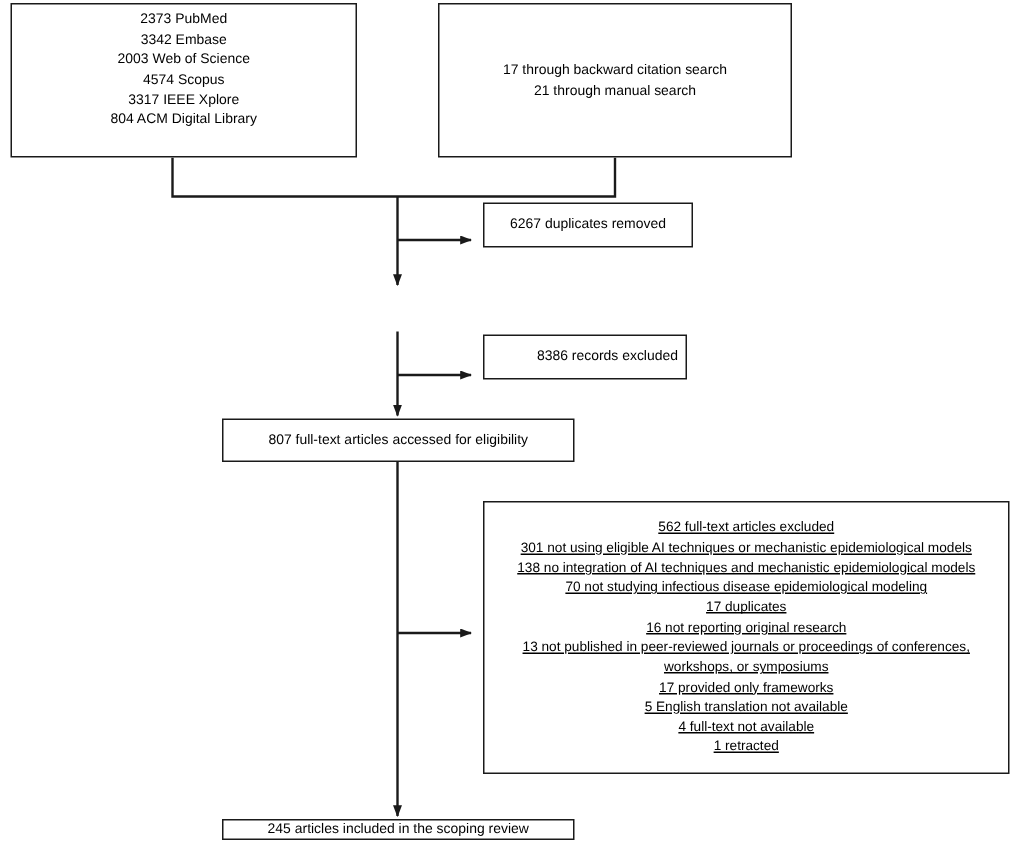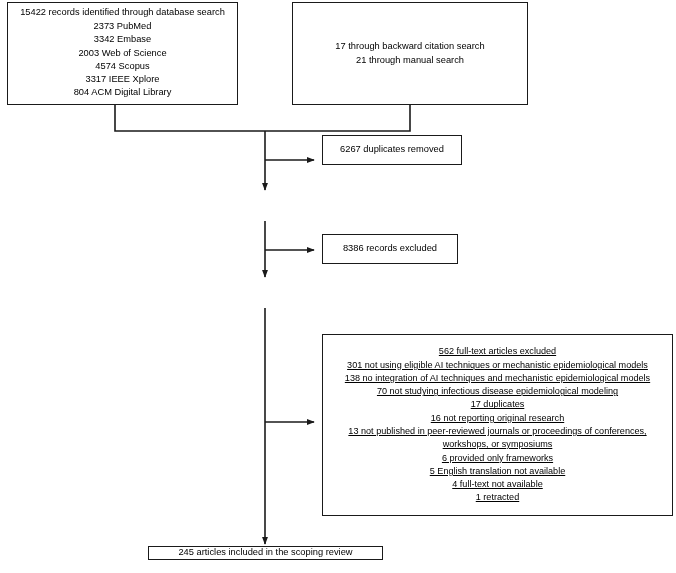--- a/index.html
+++ b/index.html
@@ -47,21 +47,21 @@
   .node.wrap .ln {
     white-space: normal;
     text-decoration: underline;
   }
 
   
   #box-database      { left: 7px;   top: 2px;   width: 231px; height: 103px; justify-content: flex-start; padding-top: 3px; }
   #box-other         { left: 292px; top: 2px;   width: 236px; height: 103px; }
   #box-duplicates    { left: 322px; top: 135px; width: 140px; height: 30px; }
   #box-screened      { left: 148px; top: 192px; width: 235px; height: 29px; }
-  #box-excluded      { left: 322px; top: 234px; width: 136px; height: 30px; }
+  #box-excluded      { left: 322px; top: 223px; width: 136px; height: 30px; align-items: flex-end; }
   #box-eligibility   { left: 148px; top: 279px; width: 235px; height: 29px; }
   #box-fulltext-excl { left: 322px; top: 334px; width: 351px; height: 182px; font-size: 9.1px; line-height: 1.46; }
   #box-included      { left: 148px; top: 546px; width: 235px; height: 14px; }
 
   #box-database .ln:first-child { margin-bottom: 1px; }
 </style>
 </head>
 <body>
 
 <div id="flow-root">
@@ -84,21 +84,20 @@
 
       <path d="M265,250 L314,250" marker-end="url(#arrowhead)"></path>
 
       <path d="M265,308 L265,544" marker-end="url(#arrowhead)"></path>
 
       <path d="M265,422 L314,422" marker-end="url(#arrowhead)"></path>
     </g>
   </svg>
 
   <div class="node" id="box-database">
-    <span class="ln">15422 records identified through database search</span>
     <span class="ln">2373 PubMed</span>
     <span class="ln">3342 Embase</span>
     <span class="ln">2003 Web of Science</span>
     <span class="ln">4574 Scopus</span>
     <span class="ln">3317 IEEE Xplore</span>
     <span class="ln">804 ACM Digital Library</span>
   </div>
 
   <div class="node" id="box-other">
     <span class="ln">17 through backward citation search</span>
@@ -107,30 +106,33 @@
 
   <div class="node" id="box-duplicates">
     <span class="ln">6267 duplicates removed</span>
   </div>
 
 
   <div class="node" id="box-excluded">
     <span class="ln">8386 records excluded</span>
   </div>
 
+  <div class="node" id="box-eligibility">
+    <span class="ln">807 full-text articles accessed for eligibility</span>
+  </div>
 
   <div class="node wrap" id="box-fulltext-excl">
     <span class="ln">562 full-text articles excluded</span>
     <span class="ln">301 not using eligible AI techniques or mechanistic epidemiological models</span>
     <span class="ln">138 no integration of AI techniques and mechanistic epidemiological models</span>
     <span class="ln">70 not studying infectious disease epidemiological modeling</span>
     <span class="ln">17 duplicates</span>
     <span class="ln">16 not reporting original research</span>
     <span class="ln">13 not published in peer-reviewed journals or proceedings of conferences, workshops, or symposiums</span>
-    <span class="ln">6 provided only frameworks</span>
+    <span class="ln">17 provided only frameworks</span>
     <span class="ln">5 English translation not available</span>
     <span class="ln">4 full-text not available</span>
     <span class="ln">1 retracted</span>
   </div>
 
   <div class="node" id="box-included">
     <span class="ln">245 articles included in the scoping review</span>
   </div>
 
 </div>

